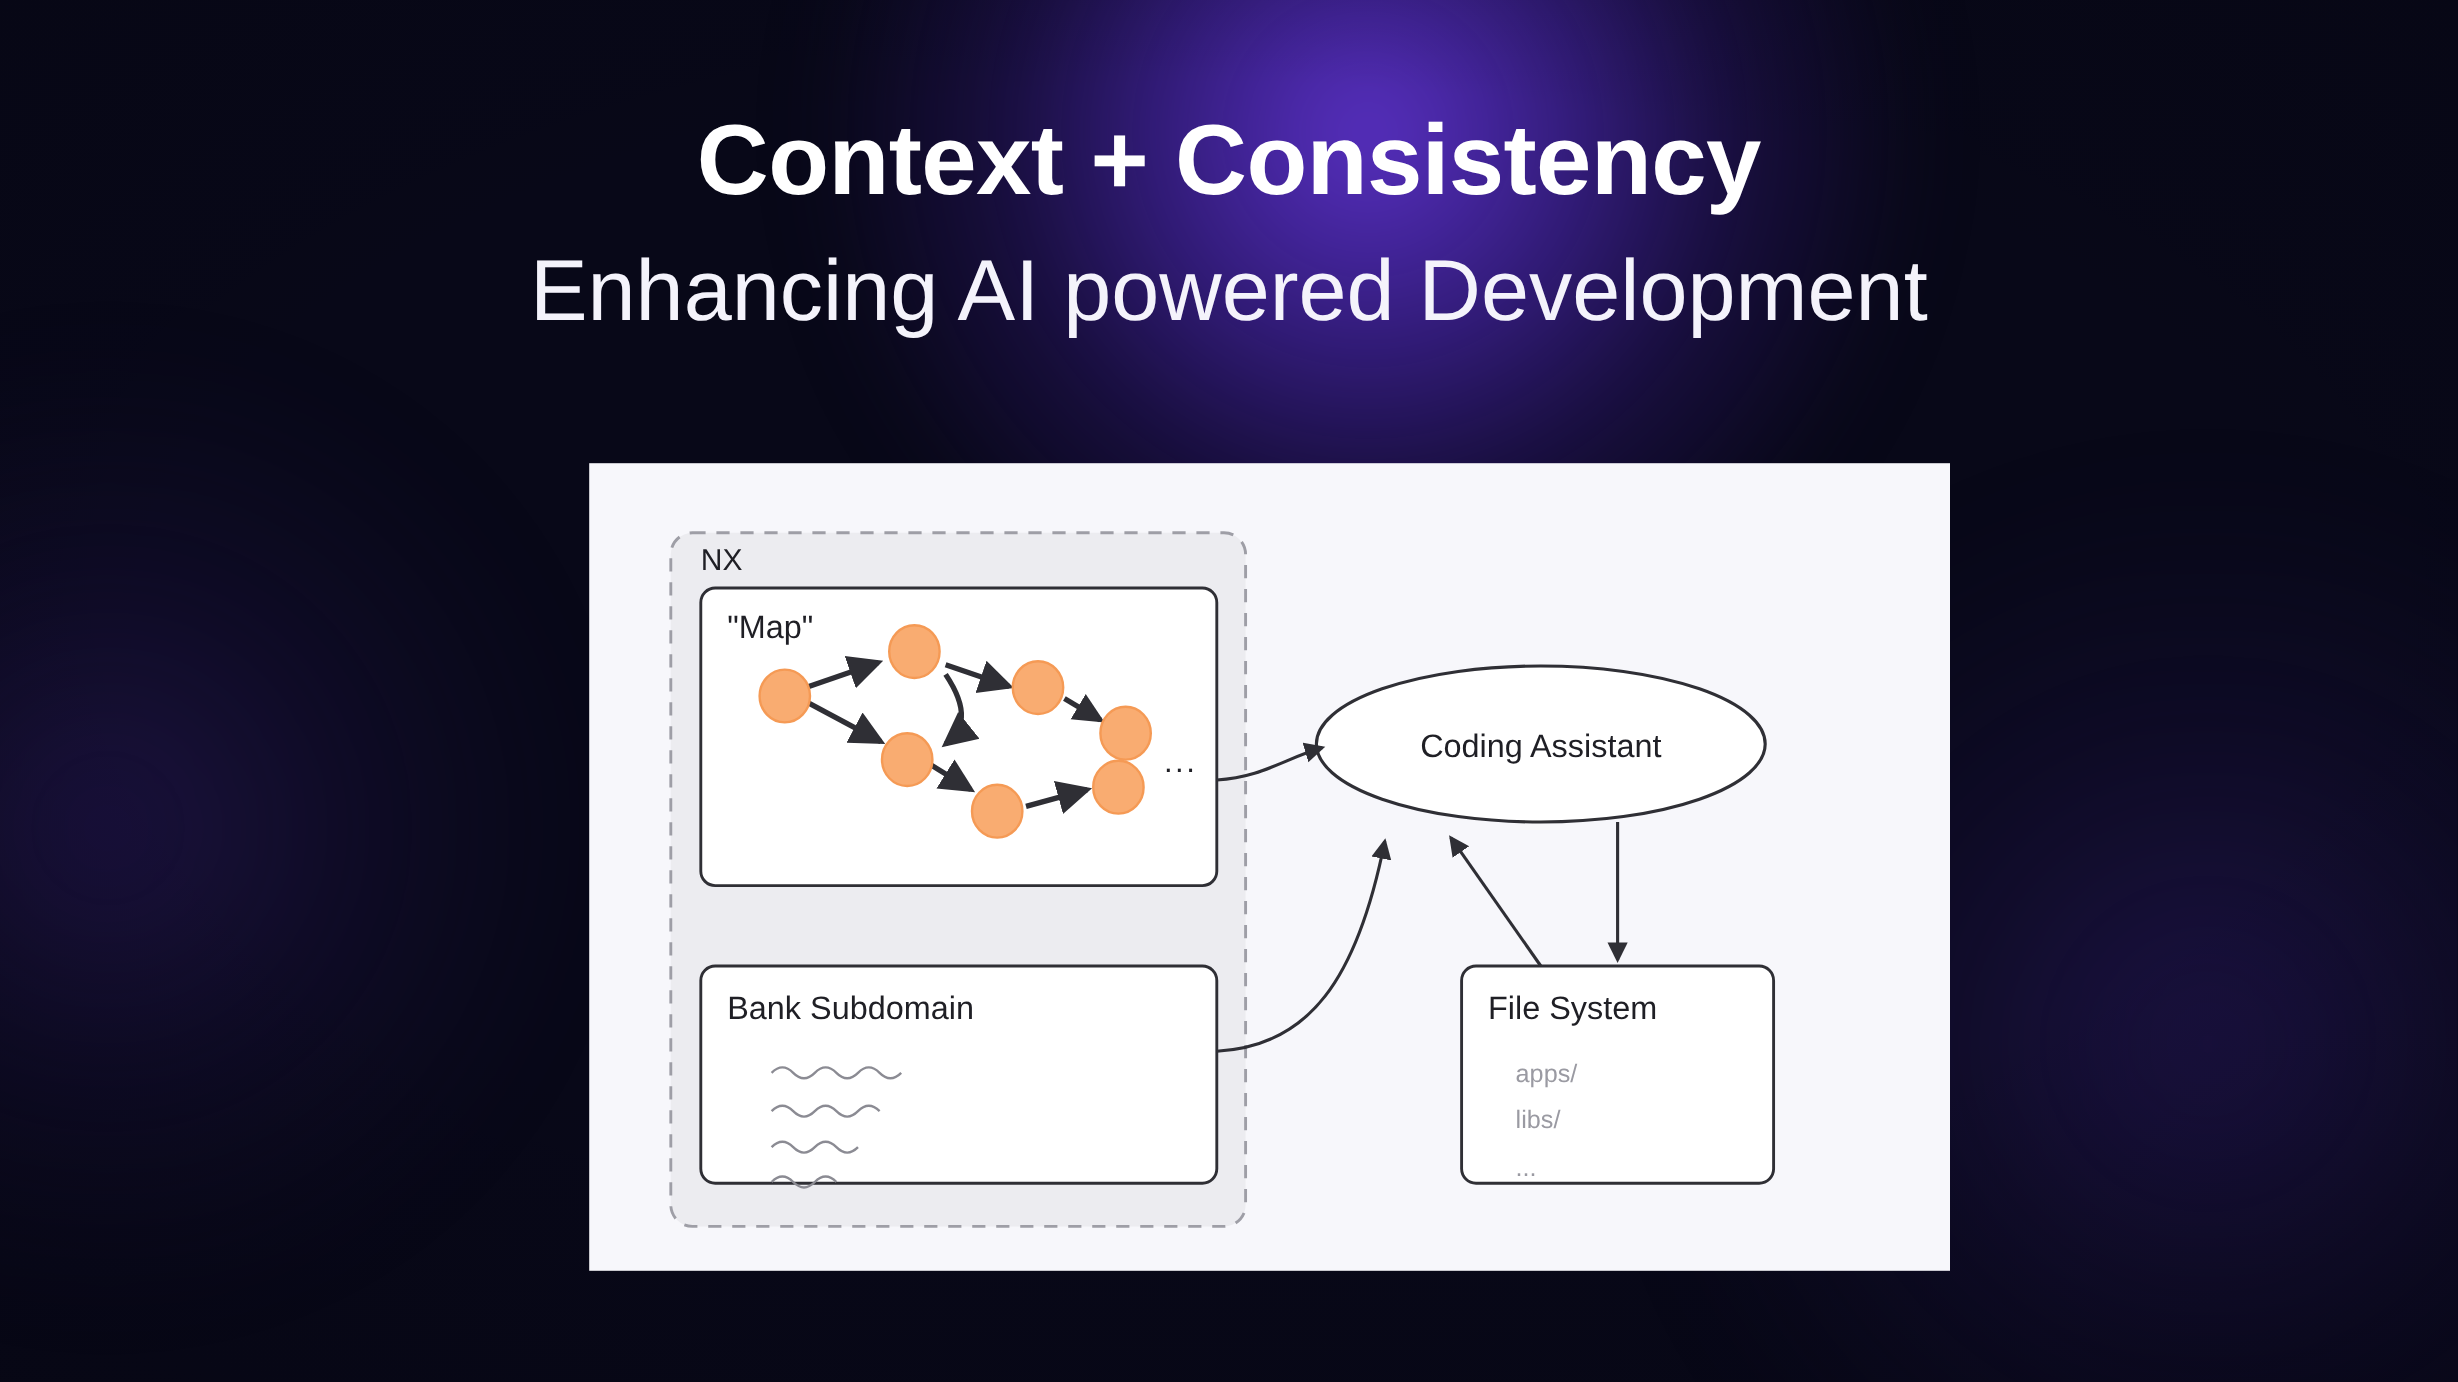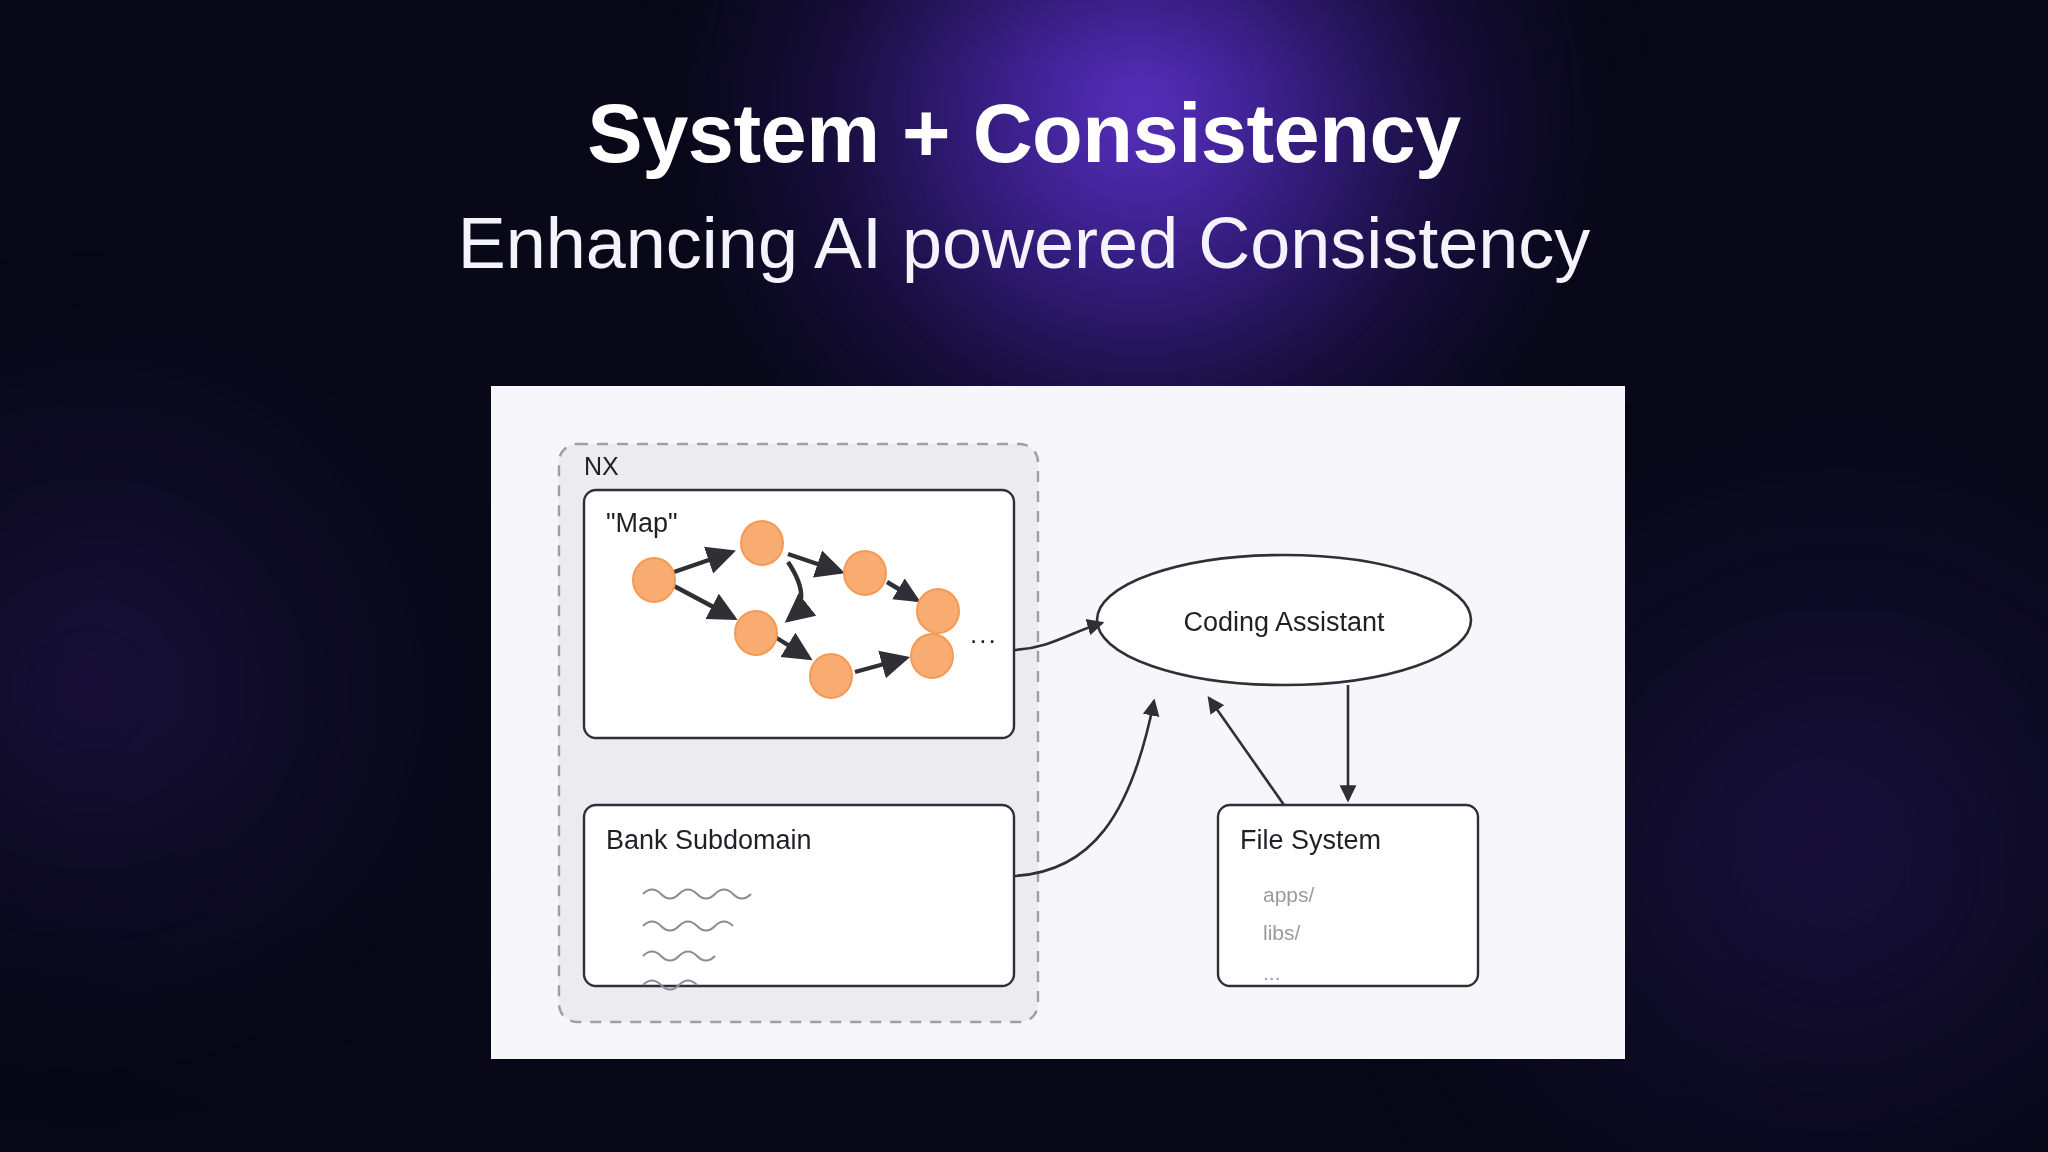--- a/index.html
+++ b/index.html
@@ -78,22 +78,22 @@
 </style>
 </head>
 <body>
 
 <div id="bg-glow-main"></div>
 <div id="bg-glow-left"></div>
 <div id="bg-glow-right"></div>
 <div id="bg-vignette"></div>
 
 <div id="title-block">
-  <div id="page-title">System + Consistency</div>
-  <div id="page-subtitle">Enhancing AI powered Consistency</div>
+  <div id="page-title">Context + Consistency</div>
+  <div id="page-subtitle">Enhancing AI powered Development</div>
 </div>
 
 <div id="diagram-panel">
 <svg id="diagram-svg" viewBox="0 0 1071 673" xmlns="http://www.w3.org/2000/svg">
   <defs>
     <marker id="ah" viewBox="0 0 12 12" refX="9.4" refY="6" markerWidth="7.2" markerHeight="7.2" orient="auto-start-reverse">
       <path d="M 0 0.6 L 11 6 L 0 11.4 z" fill="#2f2f35"></path>
     </marker>
     <marker id="ah-sm" viewBox="0 0 12 12" refX="9.2" refY="6" markerWidth="6.4" markerHeight="6.4" orient="auto-start-reverse">
       <path d="M 0 0.8 L 11 6 L 0 11.2 z" fill="#2f2f35"></path>

